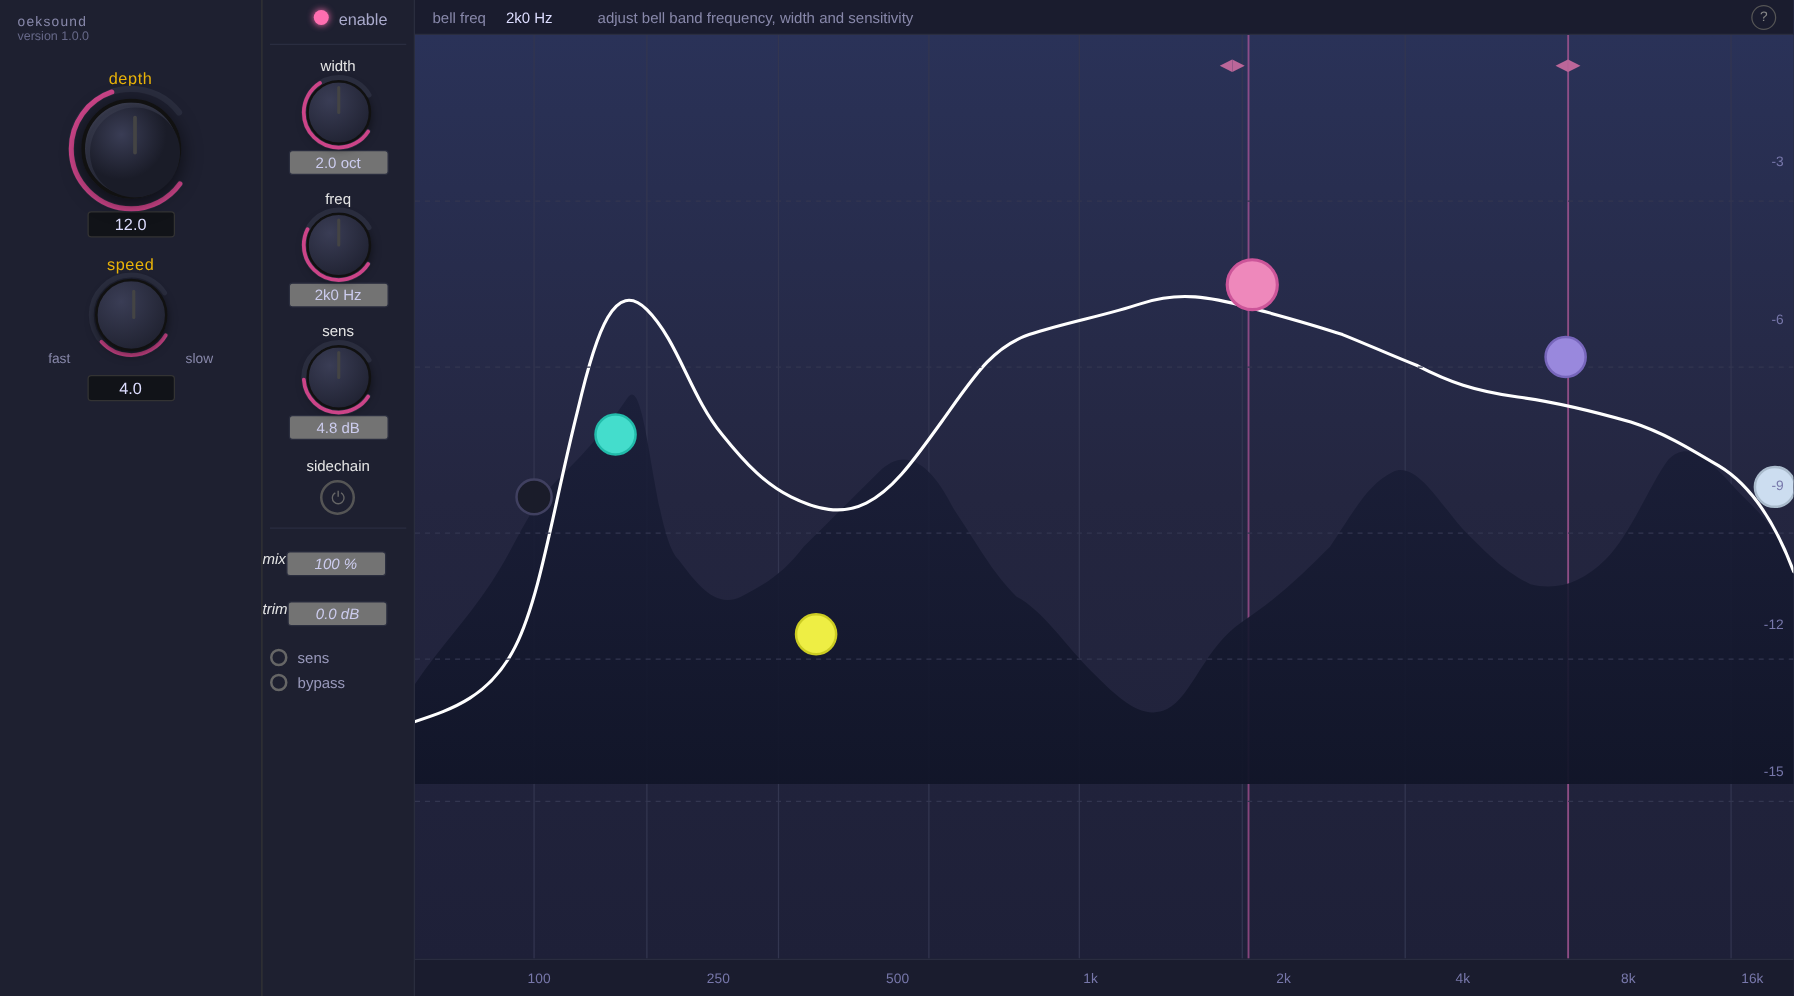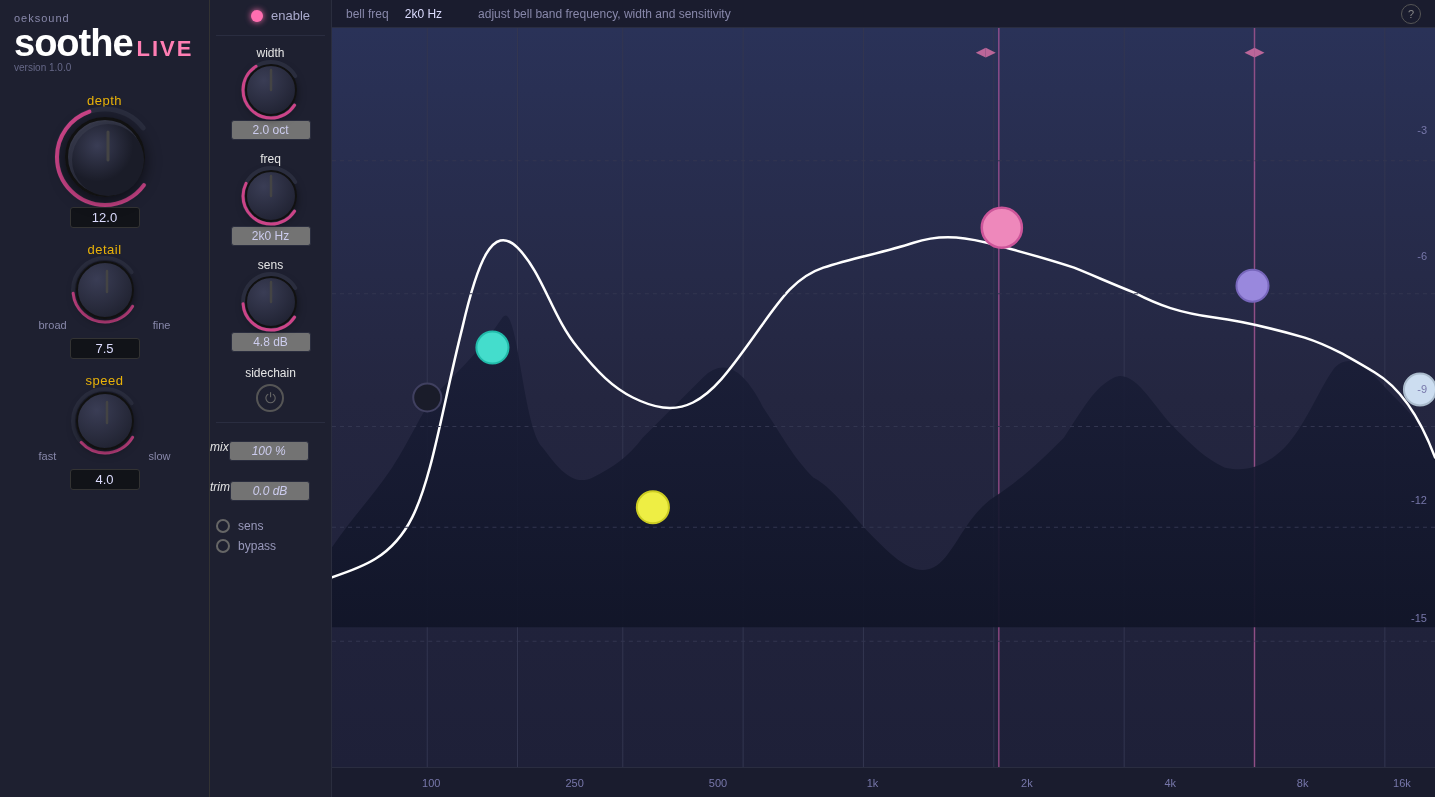--- a/index.html
+++ b/index.html
@@ -138,21 +138,20 @@
       background: #1e2030;
       border-right: 1px solid #2a2d3e;
       display: flex;
       flex-direction: column;
       align-items: center;
       padding: 8px 0;
       gap: 0;
     }
     .enable-row {
       display: flex;
-      align-items: center;
       gap: 8px;
       margin-bottom: 8px;
       padding-left: 20px;
     }
     .enable-dot {
       width: 12px;
       height: 12px;
       border-radius: 50%;
       background: #ff6eb0;
       box-shadow: 0 0 6px #ff6eb0;
@@ -336,23 +335,20 @@
       background: #2a2d40;
       margin: 4px 0;
     }
   </style>
 </head>
 <body>
 
 <div class="sidebar">
   <div class="logo-area">
     <div class="logo-oeksound">oeksound</div>
-    <div style="line-height:1;">
-      <span class="logo-soothe">soothe</span><span class="logo-live">LIVE</span>
-    </div>
     <div class="logo-version">version 1.0.0</div>
   </div>
 
   <div class="knob-section">
     <div class="knob-label">depth</div>
     <div class="knob-container">
       <svg style="position:absolute;top:-10px;left:-10px;width:110px;height:110px;pointer-events:none;" viewBox="0 0 110 110">
         <circle cx="55" cy="55" r="48" fill="none" stroke="#2a2d3e" stroke-width="5" stroke-dasharray="240 60" stroke-dashoffset="-30" stroke-linecap="round"></circle>
         <circle cx="55" cy="55" r="48" fill="none" stroke="#cc4488" stroke-width="4" stroke-dasharray="180 120" stroke-dashoffset="-30" stroke-linecap="round"></circle>
       </svg>
@@ -365,39 +361,20 @@
               <stop offset="100%" stop-color="#1a1c28"></stop>
             </radialGradient>
           </defs>
           <line x1="40" y1="40" x2="40" y2="12" stroke="#444" stroke-width="3" stroke-linecap="round"></line>
         </svg>
       </div>
     </div>
     <div class="knob-value-box">12.0</div>
   </div>
 
-  <div class="detail-section" style="margin-top:14px;">
-    <div class="knob-label">detail</div>
-    <div class="knob-container" style="width:58px;height:58px;">
-      <svg style="position:absolute;top:-8px;left:-8px;width:74px;height:74px;pointer-events:none;" viewBox="0 0 74 74">
-        <circle cx="37" cy="37" r="32" fill="none" stroke="#2a2d3e" stroke-width="4" stroke-dasharray="165 35" stroke-dashoffset="-17" stroke-linecap="round"></circle>
-        <circle cx="37" cy="37" r="32" fill="none" stroke="#cc4488" stroke-width="3" stroke-dasharray="80 120" stroke-dashoffset="-17" stroke-linecap="round"></circle>
-      </svg>
-      <div style="width:58px;height:58px;border-radius:50%;background:radial-gradient(circle at 35% 30%,#3a3d55,#1a1c28);border:2px solid #111;box-shadow:0 3px 8px rgba(0,0,0,.5);position:relative;">
-        <svg viewBox="0 0 58 58" style="position:absolute;top:0;left:0;width:58px;height:58px;">
-          <line x1="29" y1="29" x2="29" y2="8" stroke="#444" stroke-width="2.5" stroke-linecap="round"></line>
-        </svg>
-      </div>
-    </div>
-    <div class="broad-fine-row">
-      <span>broad</span>
-      <span>fine</span>
-    </div>
-    <div class="knob-value-box">7.5</div>
-  </div>
 
   <div class="speed-section" style="margin-top:14px;">
     <div class="knob-label">speed</div>
     <div class="knob-container" style="width:58px;height:58px;">
       <svg style="position:absolute;top:-8px;left:-8px;width:74px;height:74px;pointer-events:none;" viewBox="0 0 74 74">
         <circle cx="37" cy="37" r="32" fill="none" stroke="#2a2d3e" stroke-width="4" stroke-dasharray="165 35" stroke-dashoffset="-17" stroke-linecap="round"></circle>
         <circle cx="37" cy="37" r="32" fill="none" stroke="#cc4488" stroke-width="3" stroke-dasharray="60 140" stroke-dashoffset="-17" stroke-linecap="round"></circle>
       </svg>
       <div style="width:58px;height:58px;border-radius:50%;background:radial-gradient(circle at 35% 30%,#3a3d55,#1a1c28);border:2px solid #111;box-shadow:0 3px 8px rgba(0,0,0,.5);position:relative;">
         <svg viewBox="0 0 58 58" style="position:absolute;top:0;left:0;width:58px;height:58px;">

